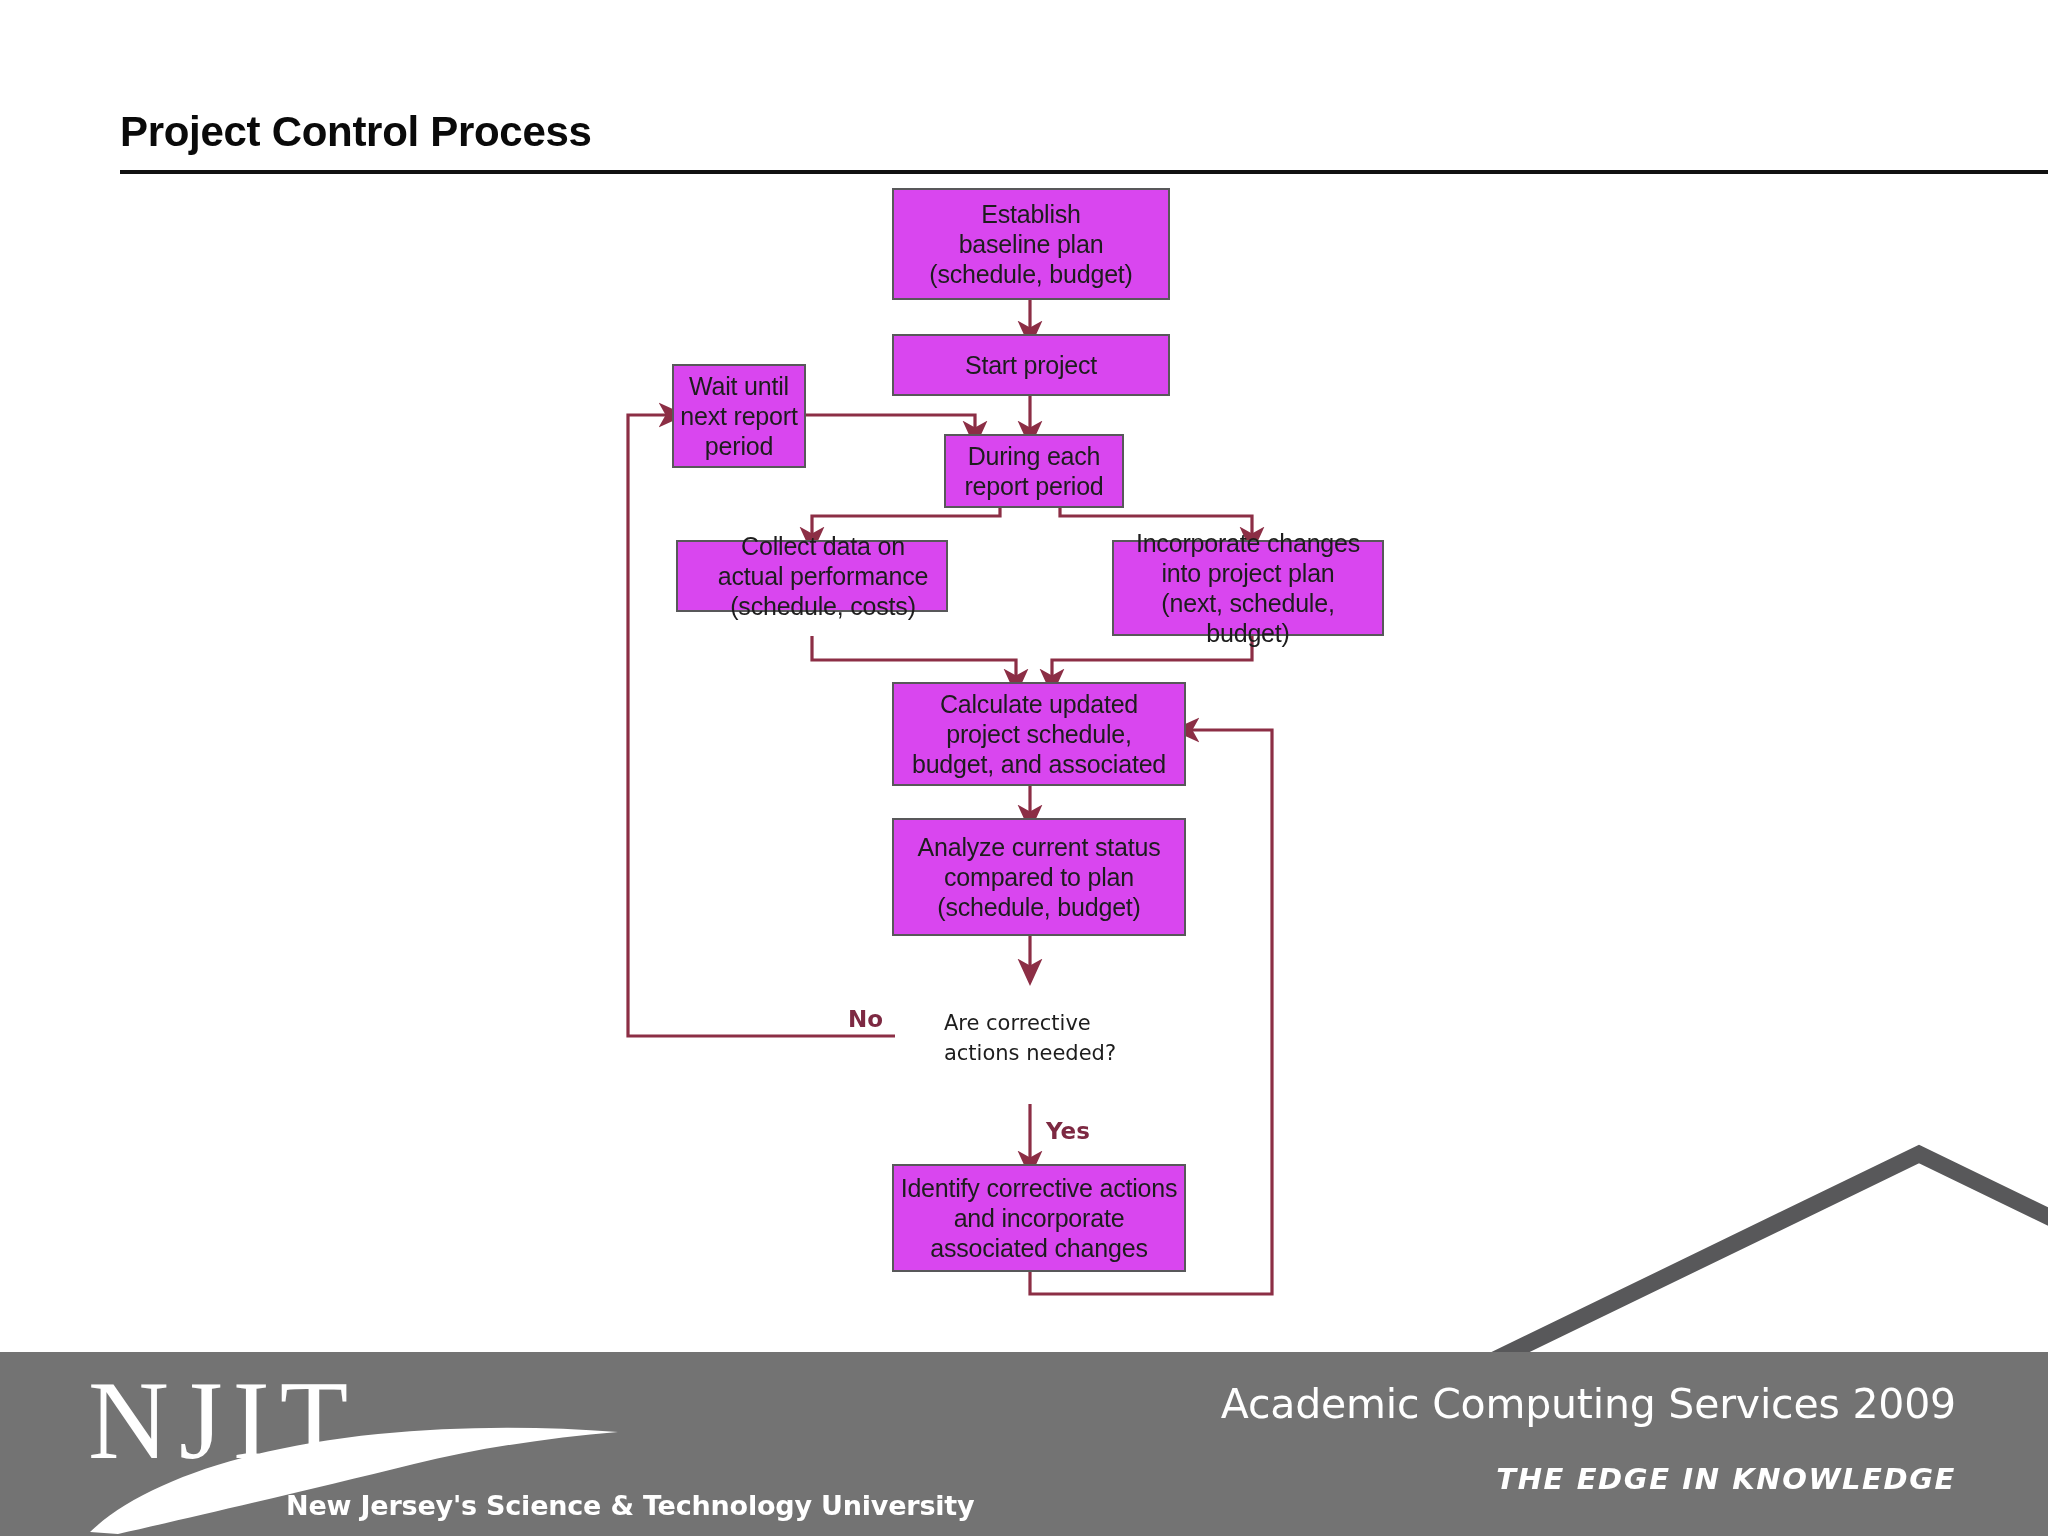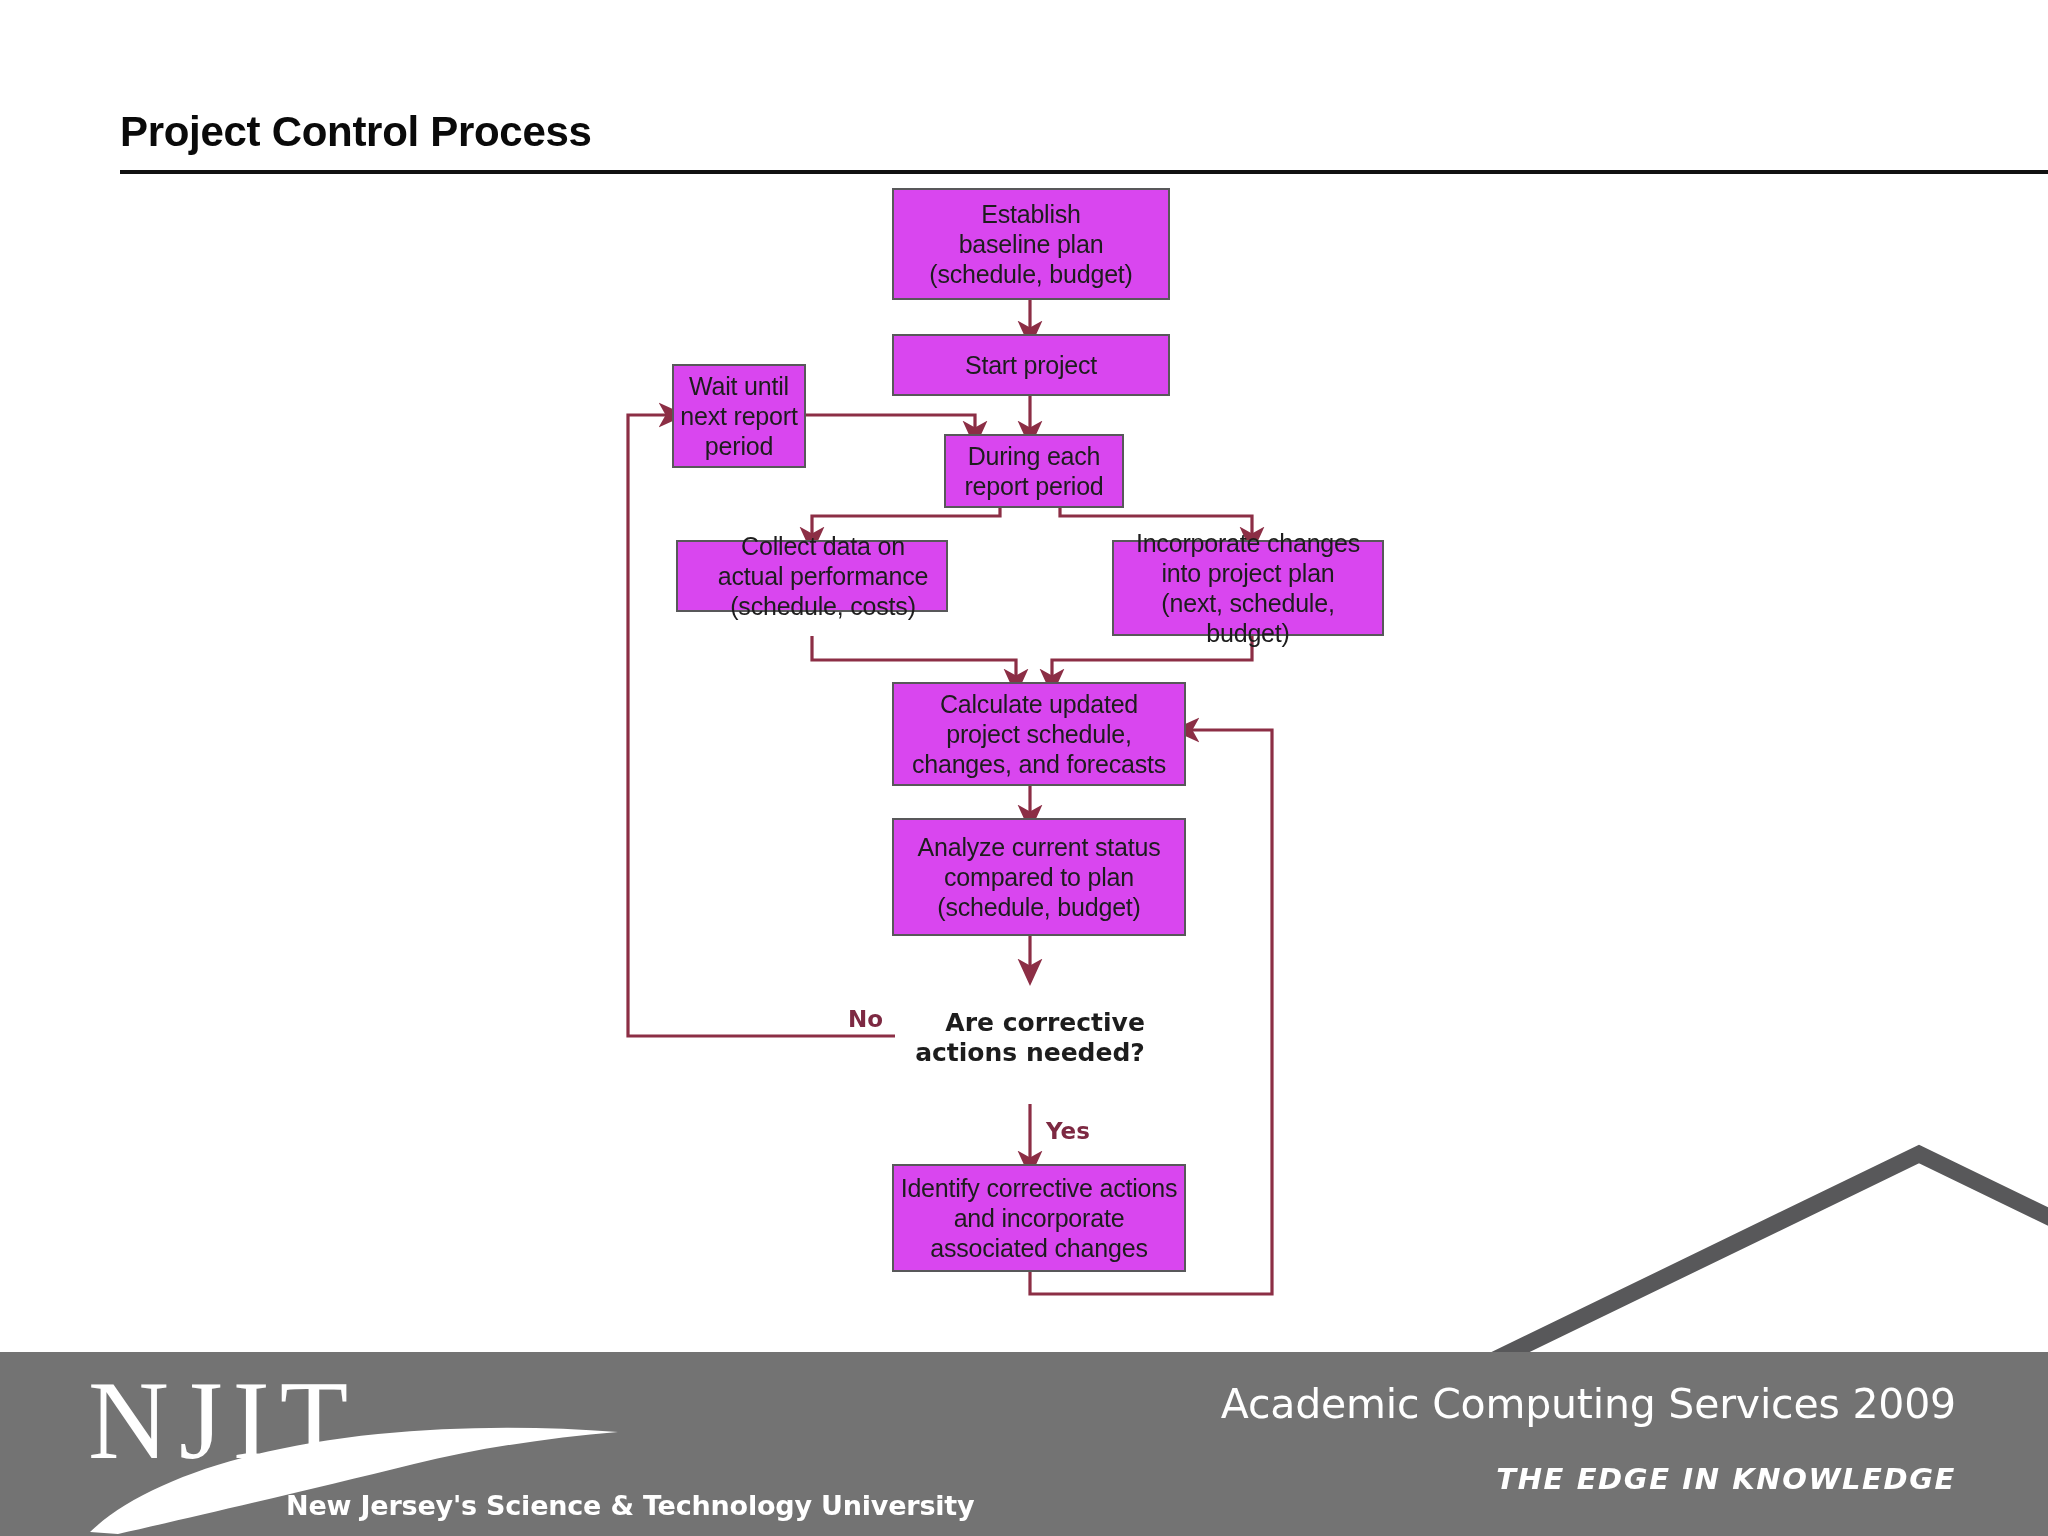--- a/index.html
+++ b/index.html
@@ -33,24 +33,23 @@
     font-size:25px;line-height:30px;
     font-family:Liberation Sans, sans-serif;
     letter-spacing:-0.2px;
   }
   .node .lines{padding:0 6px;width:100%;}
 
   .diamond-wrap{position:absolute;}
   .diamond-wrap svg{position:absolute;left:0;top:0;overflow:visible;}
   .diamond-label{
     position:absolute;left:0;top:0;width:100%;height:100%;
-    display:flex;align-items:center;justify-content:center;text-align:right;
-    font-size:25px;line-height:30px;color:#1d1d1d;
-    font-family:"DejaVu Sans", sans-serif;
-    font-weight:bold;
+    display:flex;align-items:center;justify-content:center;text-align:left;
+    font-size:21px;line-height:30px;color:#1d1d1d;
+    font-family:"DejaVu Sans", sans-serif;
   }
 
   .branch-label{
     position:absolute;font-size:23px;font-weight:bold;
     color:#7d2942;font-family:"DejaVu Sans", sans-serif;
     white-space:nowrap;
   }
 
   
   #footer{
@@ -172,21 +171,21 @@
         <div>Incorporate changes</div>
         <div>into project plan</div>
         <div>(next, schedule, budget)</div>
       </div>
     </div>
 
     <div class="node" style="left:892px;top:682px;width:294px;height:104px;">
       <div class="lines">
         <div>Calculate updated</div>
         <div>project schedule,</div>
-        <div>changes, and forecasts</div>
+        <div>budget, and associated</div>
       </div>
     </div>
 
     <div class="node" style="left:892px;top:818px;width:294px;height:118px;">
       <div class="lines">
         <div>Analyze current status</div>
         <div>compared to plan</div>
         <div>(schedule, budget)</div>
       </div>
     </div>

